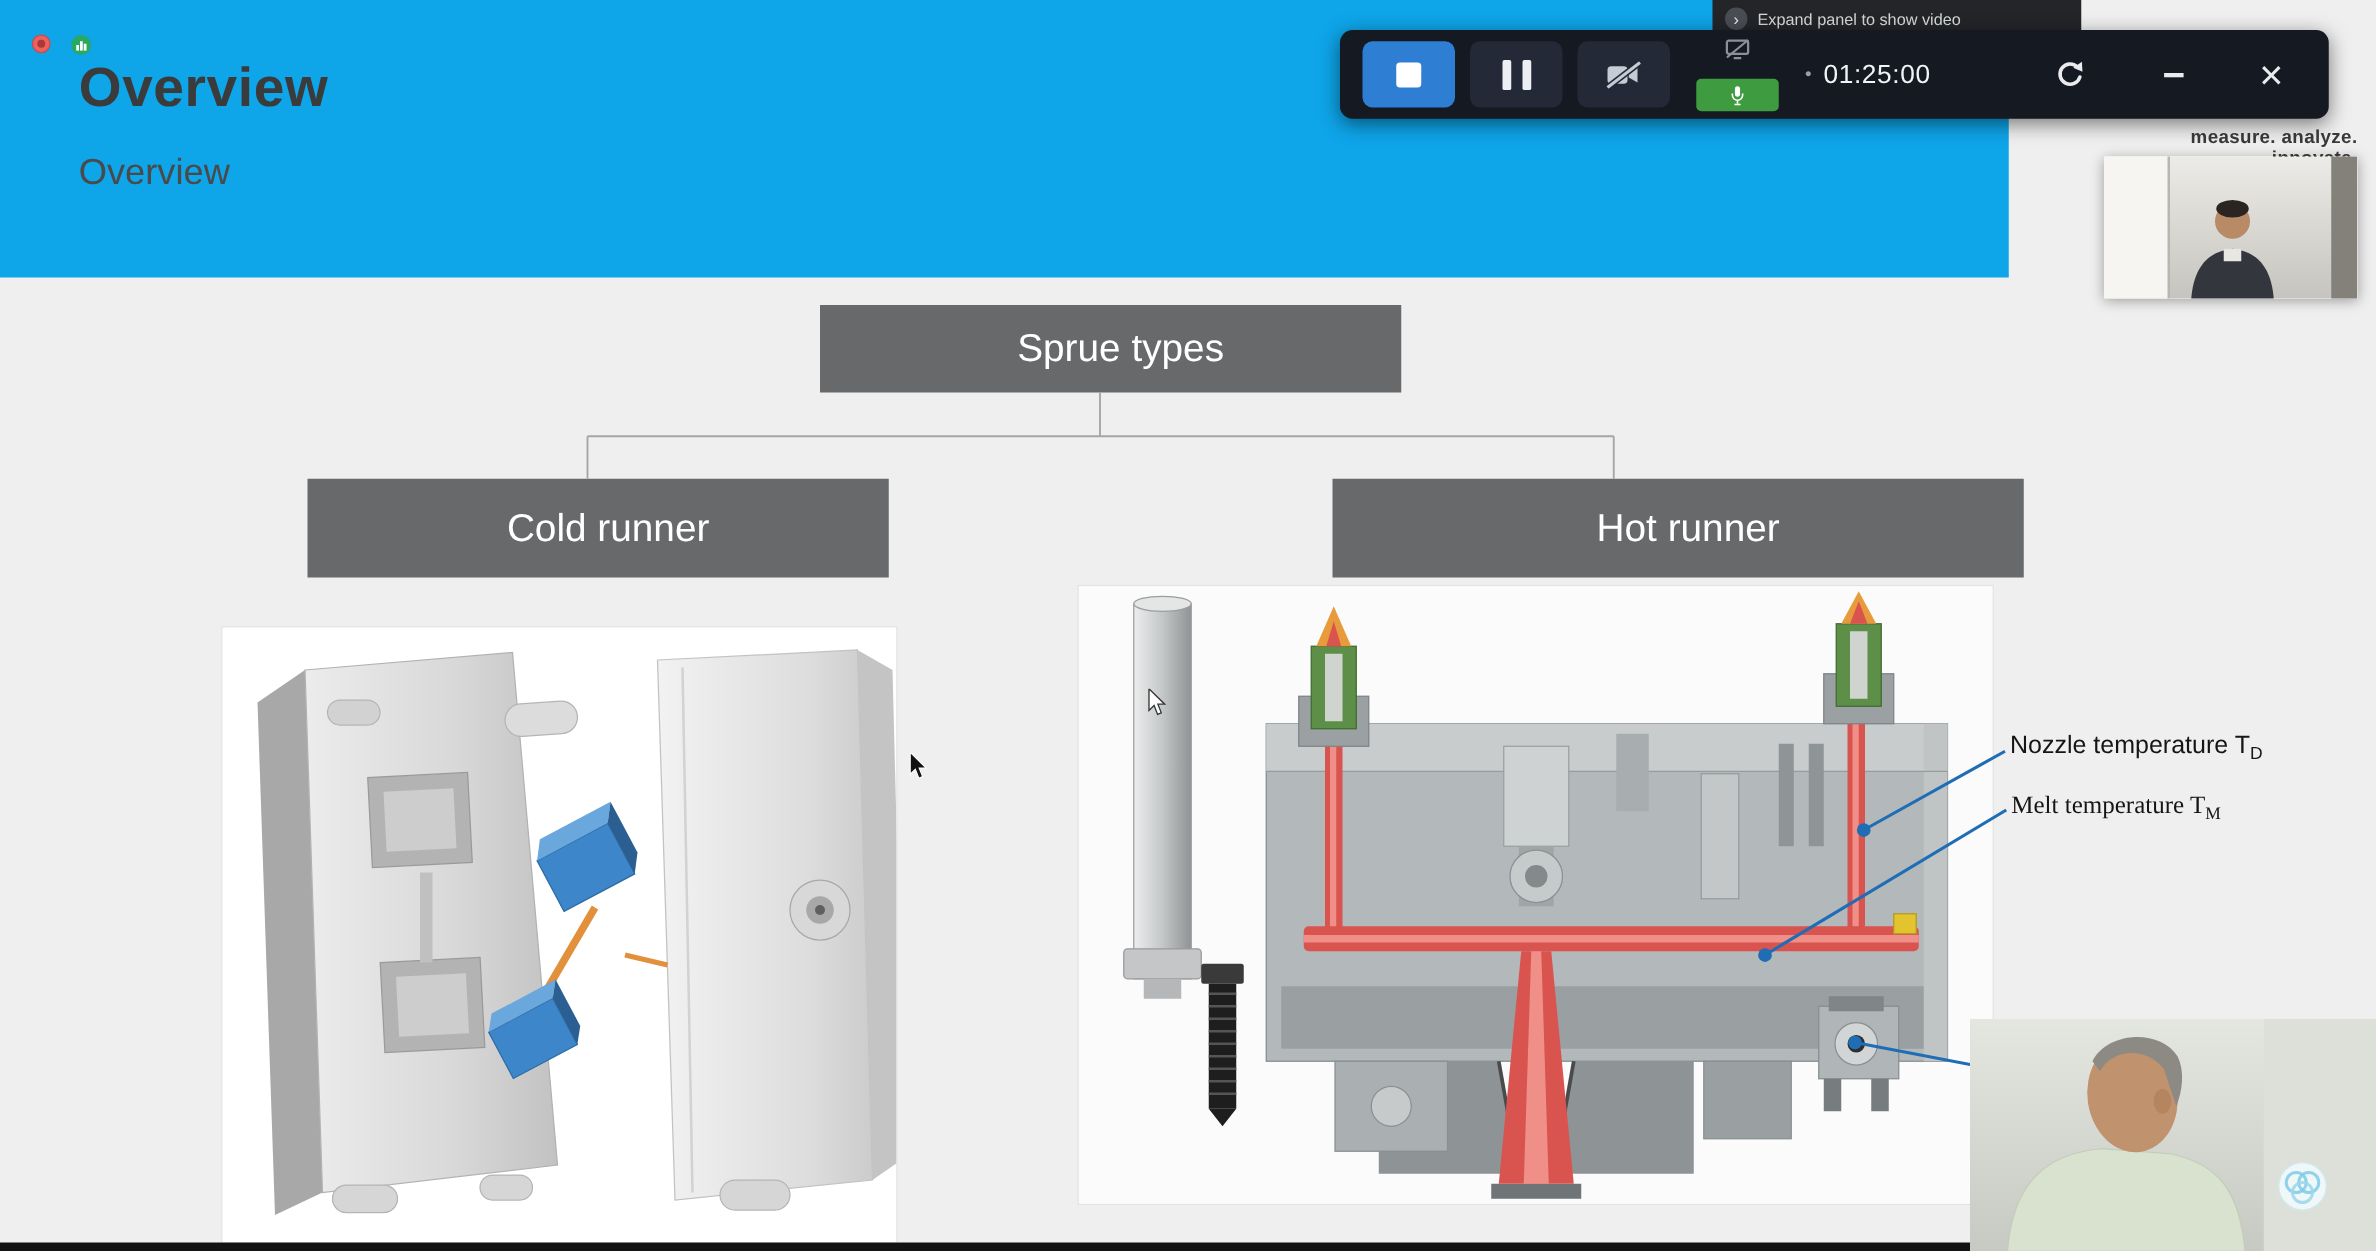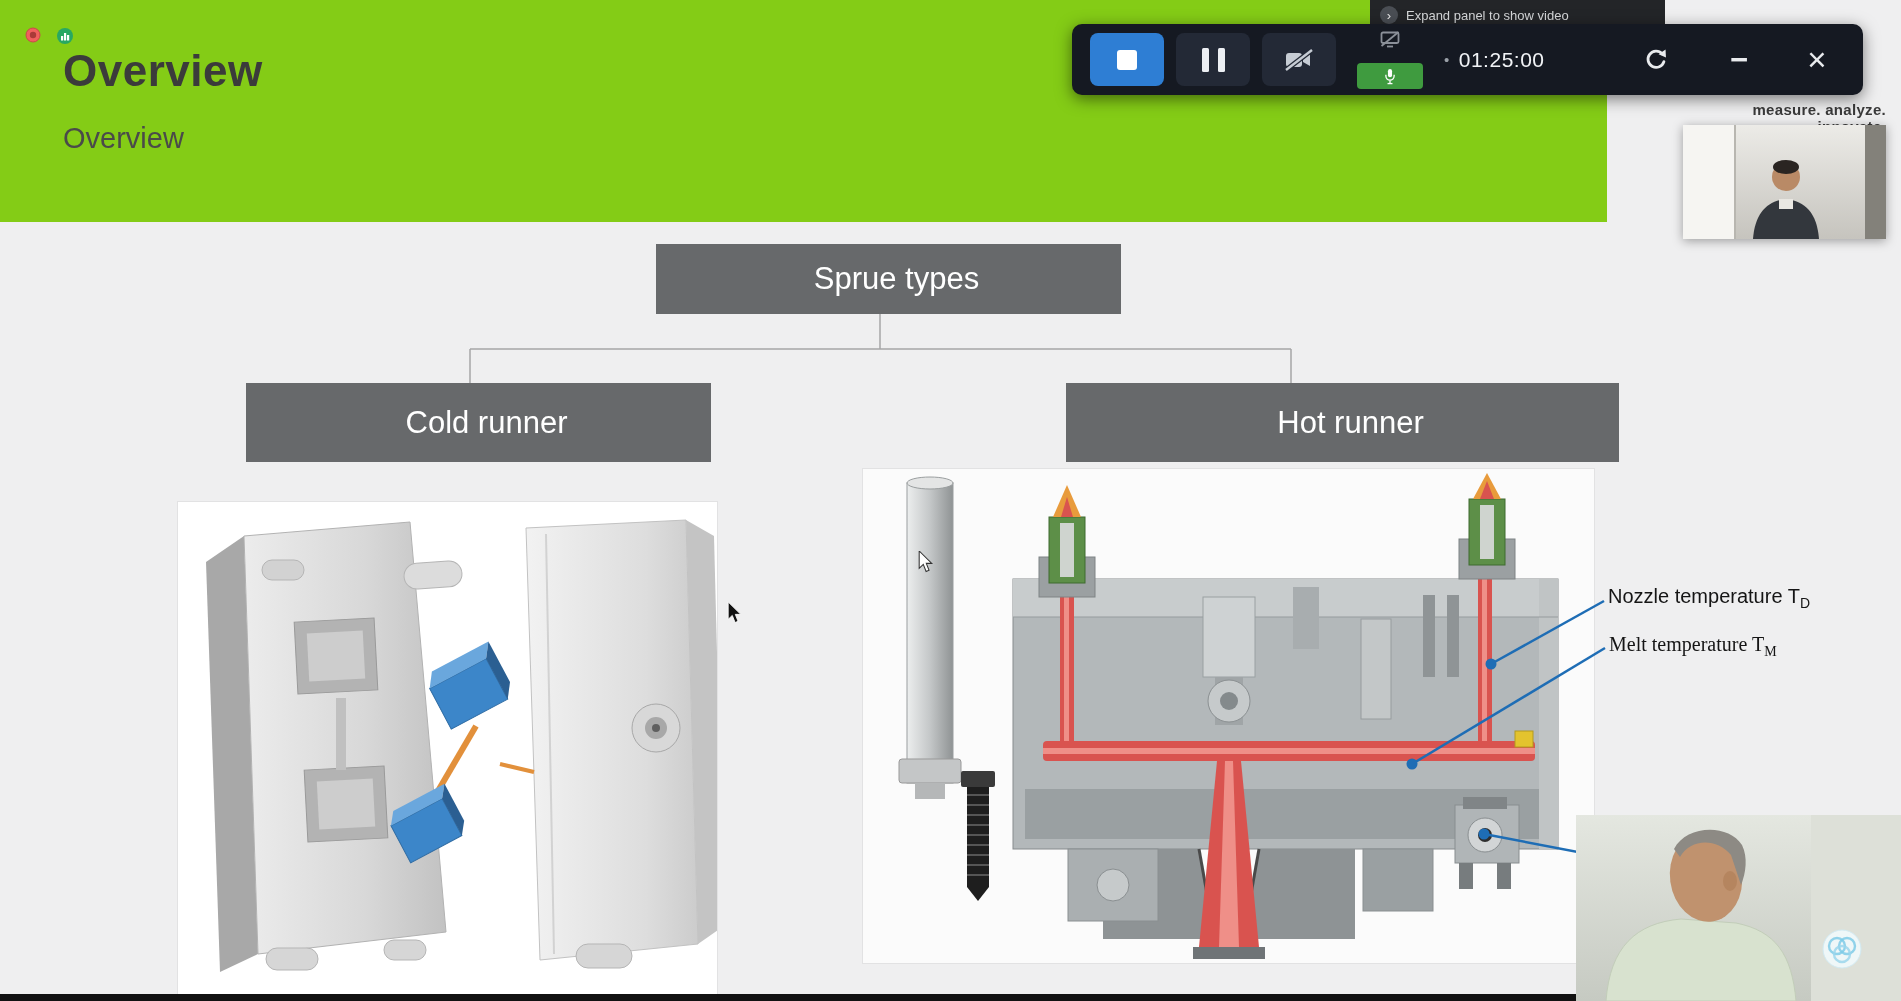--- a/index.html
+++ b/index.html
@@ -1,20 +1,20 @@
 <!DOCTYPE html>
 <html><head>
 <meta charset="utf-8">
 <style>
   html,body{margin:0;padding:0;background:#2b2b2b;}
   .screen{position:relative;width:1901px;height:1001px;overflow:hidden;
     background:#efeff0;font-family:"Liberation Sans","DejaVu Sans",sans-serif;}
 
   
-  .slide-header{position:absolute;left:0;top:0;width:1607px;height:222px;background:#84cc16;}
+  .slide-header{position:absolute;left:0;top:0;width:1607px;height:222px;background:#0ea5e9;}
   .slide-title{position:absolute;left:63px;top:46px;font-size:44px;font-weight:bold;color:#3b3b3b;letter-spacing:.5px;}
   .slide-subtitle{position:absolute;left:63px;top:122px;font-size:29px;color:#4a4a4a;}
   .corner-icon{position:absolute;top:27px;}
   #icon-record{left:25px;}
   #icon-stats{left:56px;}
 
   
   .node{position:absolute;background:#67696b;color:#fff;display:flex;align-items:center;justify-content:center;font-size:31px;z-index:4;padding-left:16px;}
   #node-root{left:656px;top:244px;width:449px;height:70px;}
   #node-cold{left:246px;top:383px;width:449px;height:79px;}

